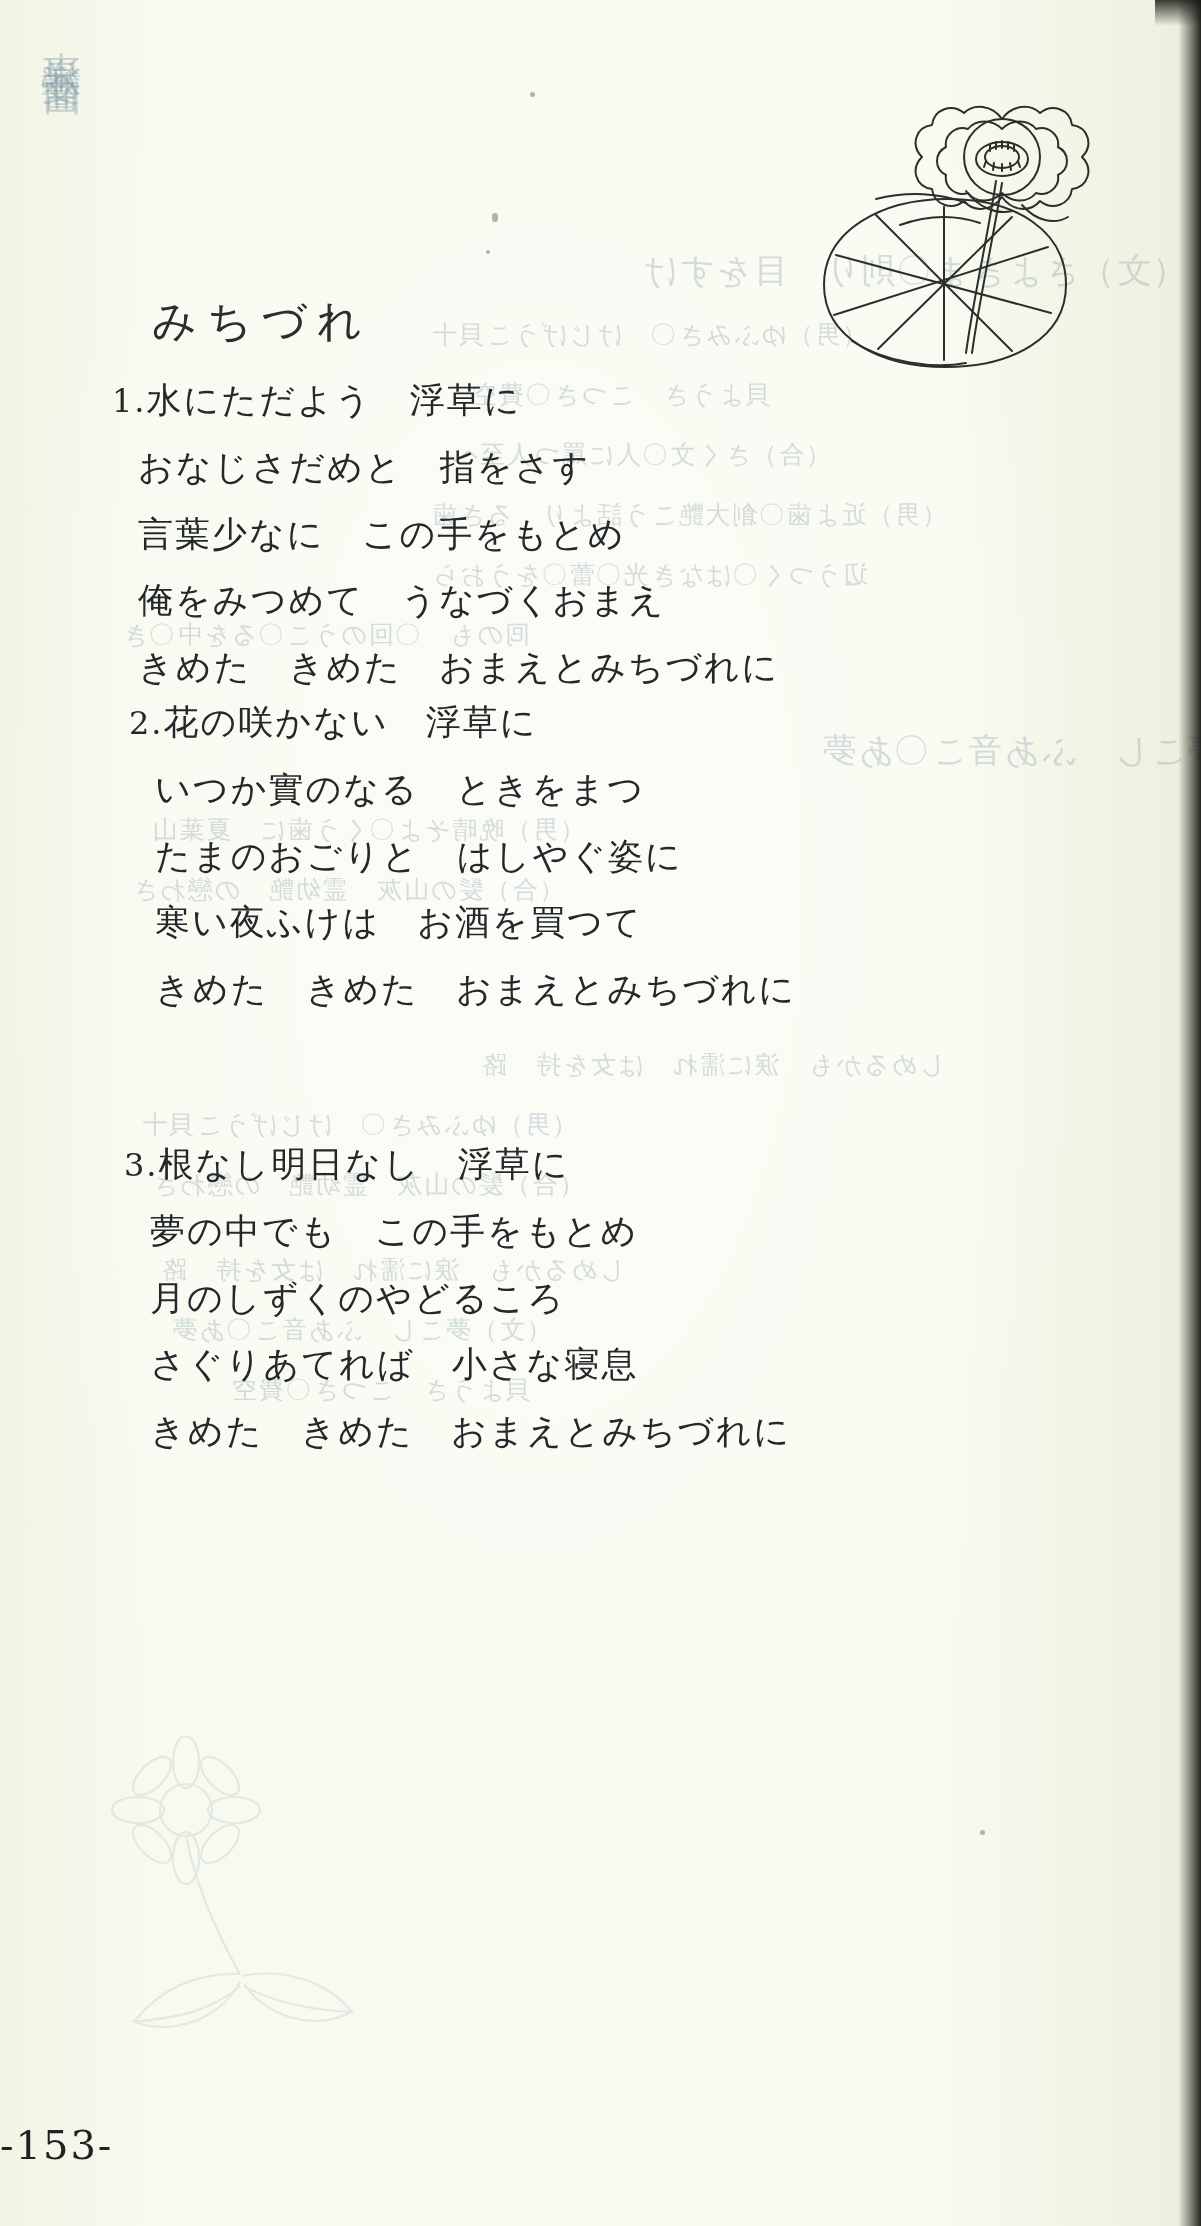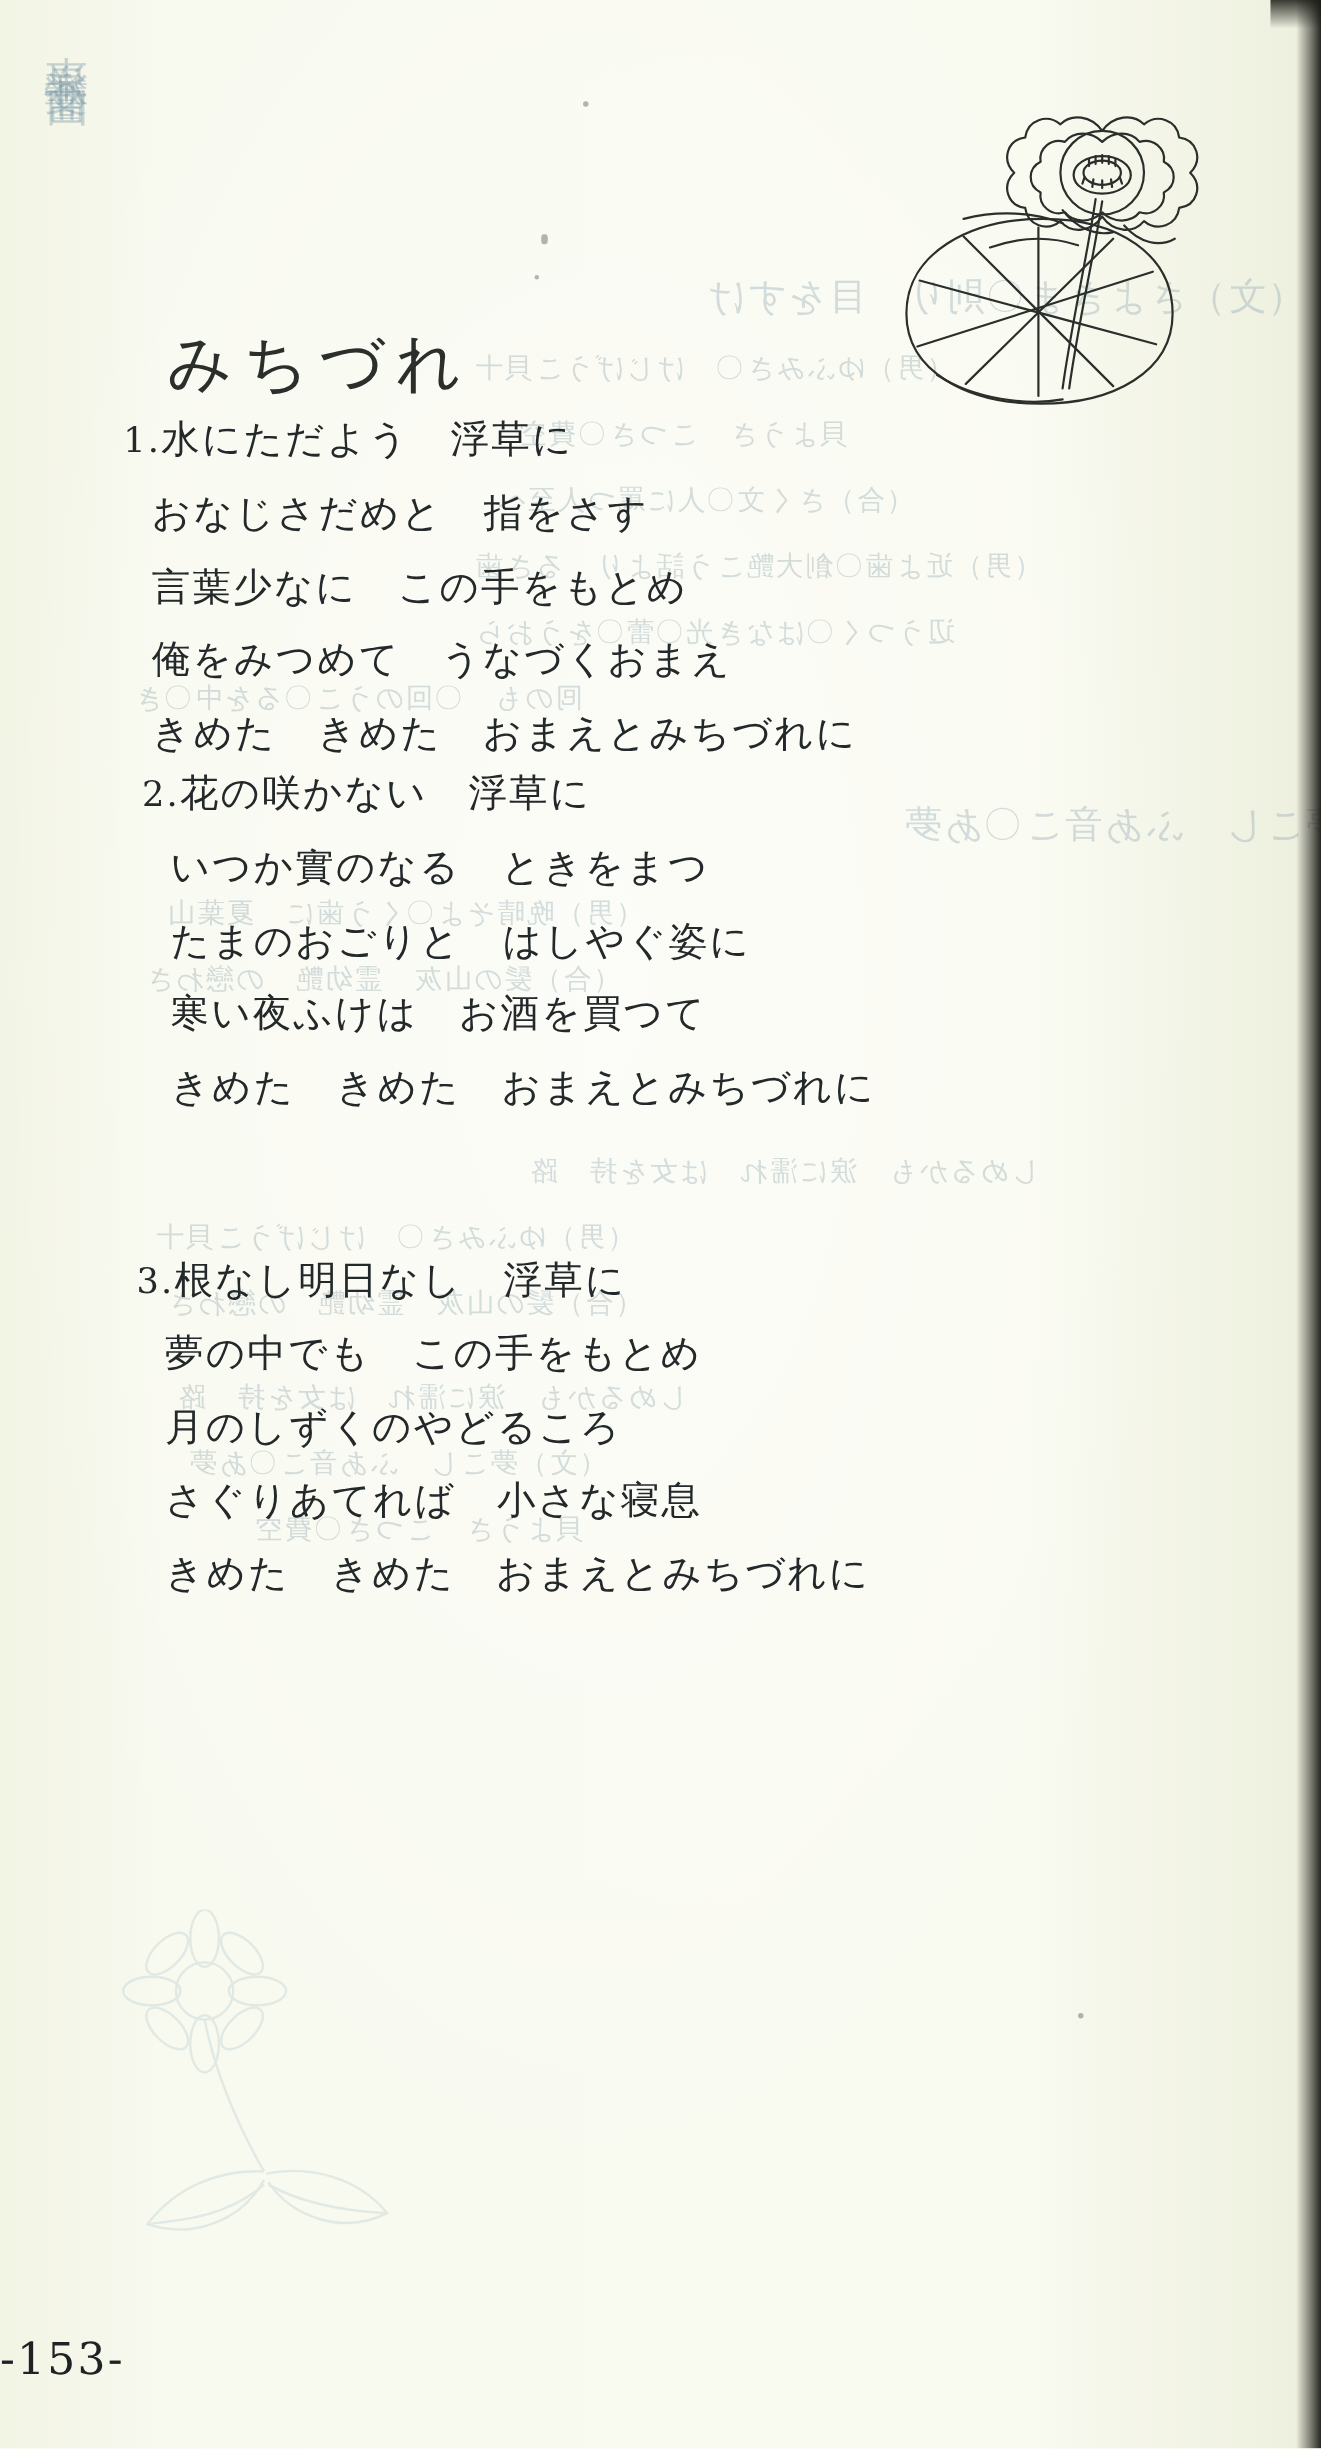--- a/index.html
+++ b/index.html
@@ -87,21 +87,21 @@
     position: absolute;
     left: 0;
     top: 0;
     width: 100%;
     height: 100%;
   }
   .song-title {
     position: absolute;
     left: 152px;
     top: 292px;
-    font-size: 58px;
+    font-size: 44px;
     letter-spacing: 10px;
     color: #2a2f2c;
     font-family: Liberation Sans, sans-serif;
   }
   .stanza {
     position: absolute;
     color: #23282a;
     font-size: 35px;
     letter-spacing: 2px;
   }

